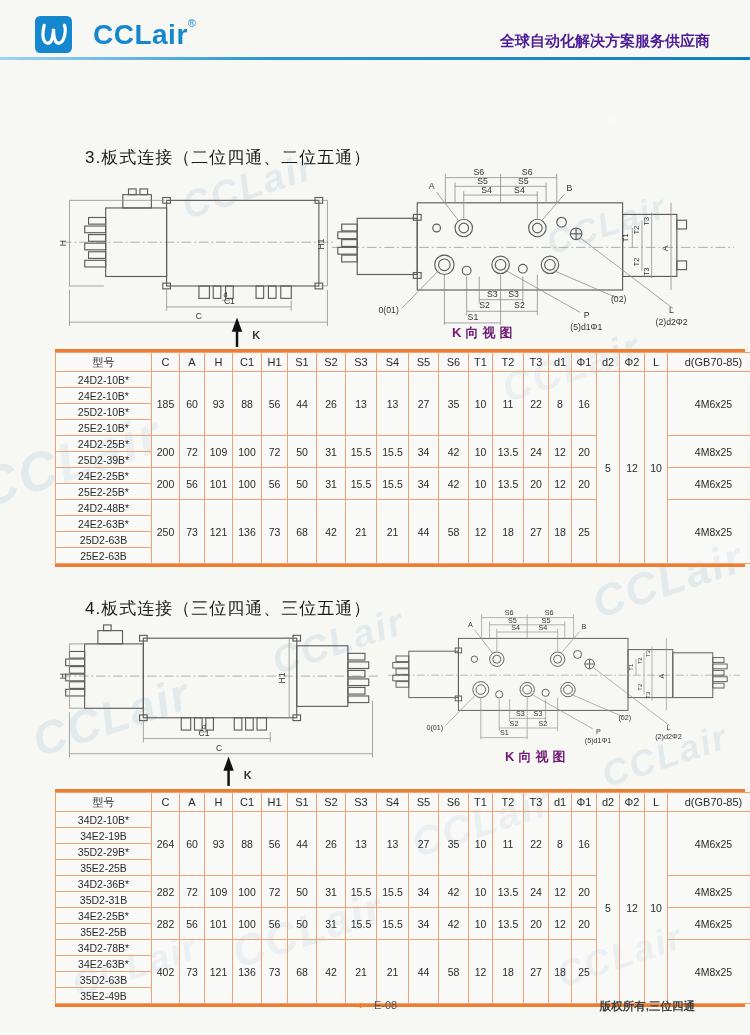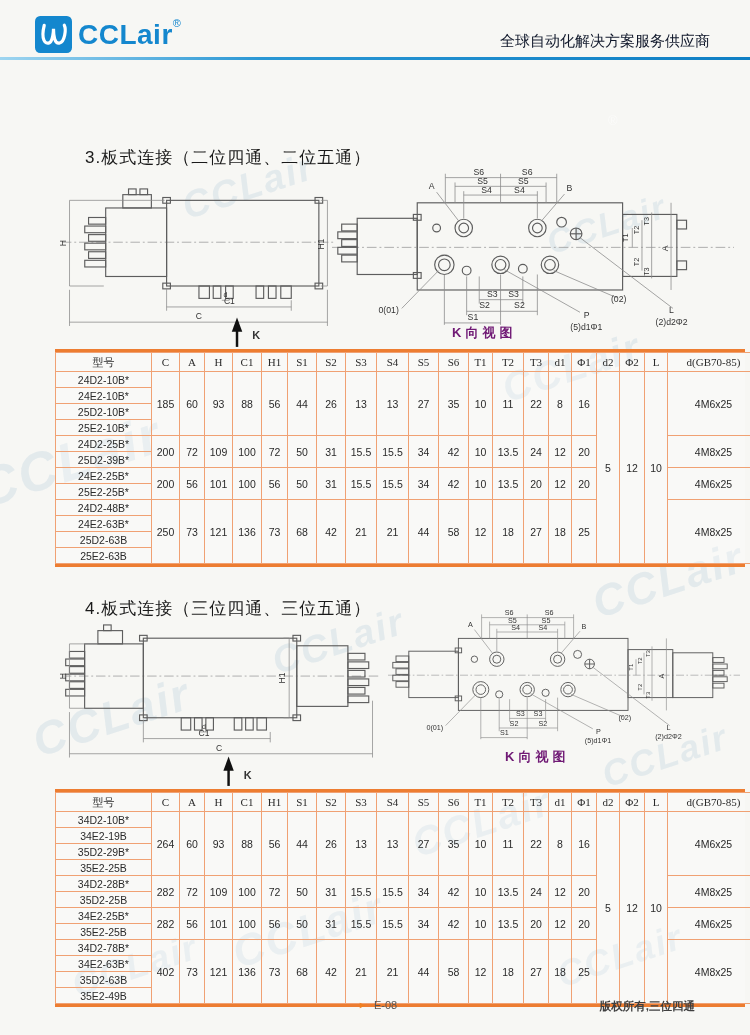--- a/index.html
+++ b/index.html
@@ -1,23 +1,23 @@
 <!DOCTYPE html>
 <html><head>
 <meta charset="utf-8">
 <style>
   html,body{margin:0;padding:0;background:#e9e9e7;}
   .page{position:relative;width:750px;height:1035px;background:#f7f7f4;overflow:hidden;
         font-family:"Liberation Sans","DejaVu Sans",sans-serif;color:#222;}
   
-  .hdr-logo{position:absolute;left:35px;top:16px;display:flex;align-items:flex-start;gap:6px;}
+  .hdr-logo{position:absolute;left:35px;top:16px;display:flex;align-items:flex-start;gap:21px;}
   .logo-mark{width:37px;height:37px;}
   .logo-text{font-size:28px;font-weight:bold;color:#1487ce;letter-spacing:.5px;line-height:37px;}
   .logo-reg{font-size:11px;color:#1487ce;vertical-align:top;line-height:14px;}
-  .tagline{position:absolute;right:40px;top:32px;font-size:15px;font-weight:normal;color:#0f172a;margin-left:31px;}
+  .tagline{position:absolute;right:40px;top:32px;font-size:15px;font-weight:bold;color:#4c1d95;margin-left:31px;}
   .hdr-rule{position:absolute;left:0;right:0;top:57px;height:3px;
             background:linear-gradient(90deg,#9ed5f0,#2a97d4 35%,#0f7fc4);}
   
   .banner{position:absolute;left:45px;top:110px;width:665px;height:26px;background:#1590d2;}
   .banner span{display:block;padding-left:12px;line-height:26px;color:#fff;font-size:13px;font-weight:bold;}
   .banner-reg{position:absolute;left:608px;top:113px;font-size:13px;color:rgba(255,255,255,.55);}
   
   .sec-title{position:absolute;left:85px;font-size:17px;color:#1a1a1a;letter-spacing:1px;}
   .kcap{position:absolute;font-size:13px;font-weight:bold;color:#701a75;letter-spacing:4px;}
   
@@ -25,21 +25,21 @@
   .drw text{font-family:"Liberation Sans","DejaVu Sans",sans-serif;font-size:9px;fill:#333;}
   .drw .t8{font-size:7.5px;} .drw .t11{font-size:11.5px;font-weight:bold;}
   .ln{stroke:#5d5d5d;fill:none;stroke-width:1.2;}
   .dim{stroke:#8a8a8a;fill:none;stroke-width:.8;}
   .cl{stroke:#9a9a9a;stroke-width:.8;stroke-dasharray:10 3 2 3;}
   
   .tablewrap{position:absolute;left:55px;width:690px;
              border-top:3px solid #ed7d31;border-bottom:3px solid #ed7d31;background:rgba(255,255,255,.25);}
   table.dimtable{border-collapse:collapse;width:690px;table-layout:fixed;}
   table.dimtable th{border:1px solid #f0a173;font-weight:normal;font-size:11px;height:18px;
-                    color:#2a2a2a;padding:0;font-family:Liberation Serif, serif;}
+                    color:#2a2a2a;padding:0;}
   table.dimtable td{border:1px solid #f0a173;text-align:center;font-size:10.5px;height:15px;
                     color:#2a2a2a;padding:0;overflow:hidden;white-space:nowrap;}
   
   .wm{position:absolute;font-style:italic;font-weight:bold;color:rgba(125,167,199,.16);
       transform:rotate(-18deg);letter-spacing:2px;pointer-events:none;}
   
   .pageno{position:absolute;left:358px;top:999px;font-size:11px;color:#555;display:flex;align-items:center;gap:7px;}
   .pageno .tri{color:#f08020;font-size:9px;}
   .copyright{position:absolute;right:55px;top:999px;font-size:11.5px;font-weight:bold;color:#3f3f3f;}
 </style>
@@ -616,41 +616,41 @@
           <tr>
             <td>34E2-19B</td>
           </tr>
           <tr>
             <td>35D2-29B*</td>
           </tr>
           <tr>
             <td>35E2-25B</td>
           </tr>
           <tr>
-            <td>34D2-28B*</td>
+            <td>34D2-36B*</td>
             <td rowspan="2">282</td>
             <td rowspan="2">72</td>
             <td rowspan="2">109</td>
             <td rowspan="2">100</td>
             <td rowspan="2">72</td>
             <td rowspan="2">50</td>
             <td rowspan="2">31</td>
             <td rowspan="2">15.5</td>
             <td rowspan="2">15.5</td>
             <td rowspan="2">34</td>
             <td rowspan="2">42</td>
             <td rowspan="2">10</td>
             <td rowspan="2">13.5</td>
             <td rowspan="2">24</td>
             <td rowspan="2">12</td>
             <td rowspan="2">20</td>
             <td rowspan="2">4M8x25</td>
           </tr>
           <tr>
-            <td>35D2-25B</td>
+            <td>35D2-31B</td>
           </tr>
           <tr>
             <td>34E2-25B*</td>
             <td rowspan="2">282</td>
             <td rowspan="2">56</td>
             <td rowspan="2">101</td>
             <td rowspan="2">100</td>
             <td rowspan="2">56</td>
             <td rowspan="2">50</td>
             <td rowspan="2">31</td>

